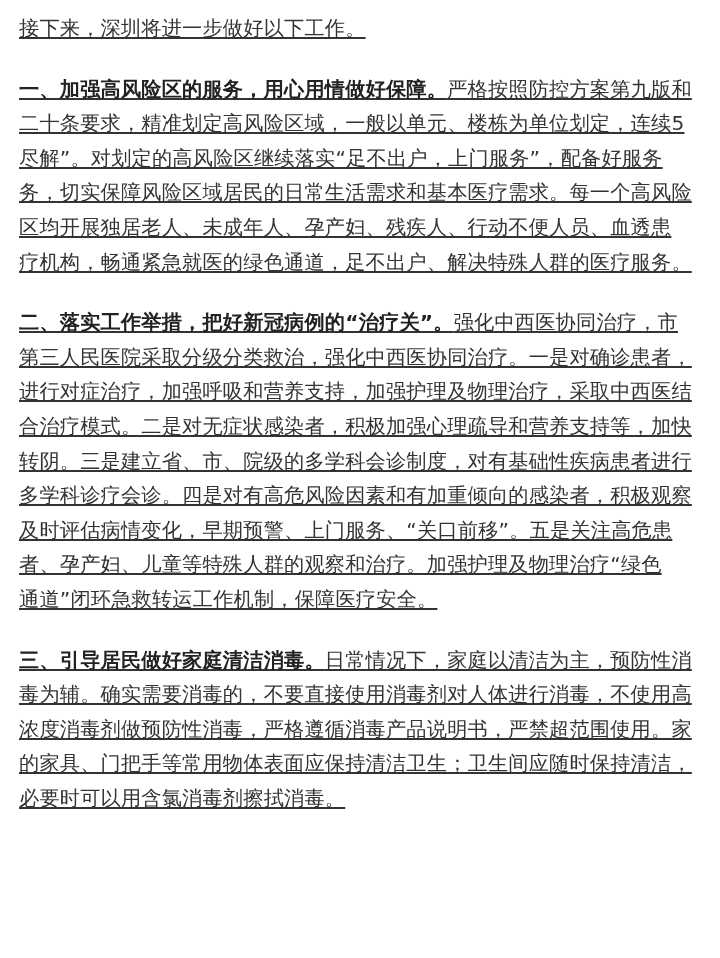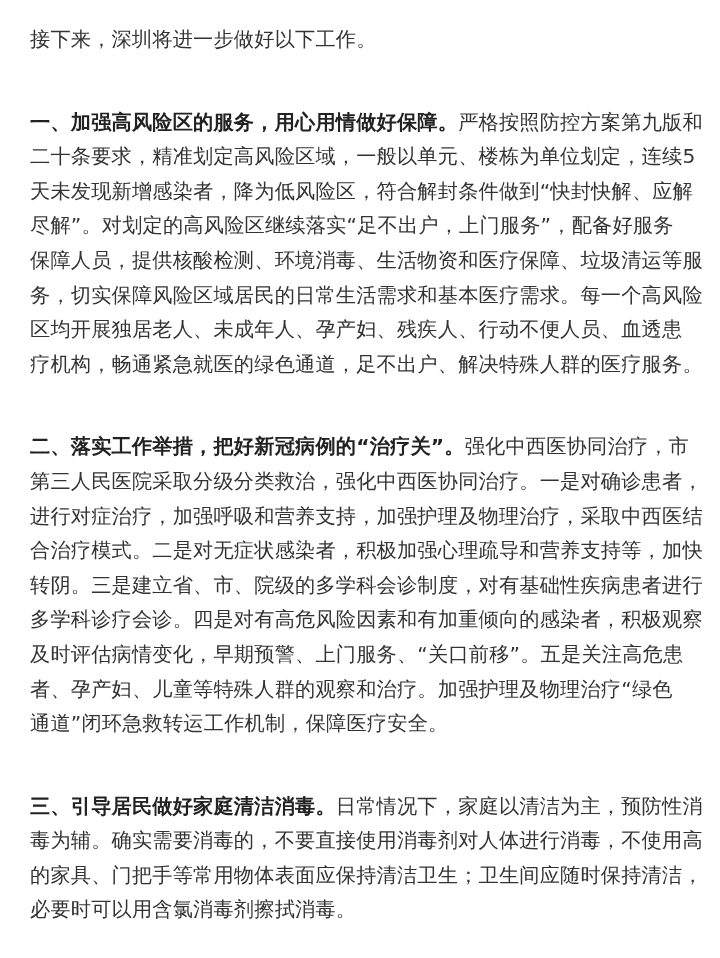--- a/index.html
+++ b/index.html
@@ -15,21 +15,22 @@
     font-family: "DejaVu Sans", "Liberation Sans", sans-serif;
     color: #333333;
   }
   .article {
     position: absolute;
     left: 18px;
     top: 10px;
     width: 690px;
   }
   .para {
-    margin: 12px;
+    margin: 1px;
+    text-decoration: underline;
   }
   .line {
     display: block;
     height: 34.6px;
     line-height: 34.6px;
     font-size: 20.2px;
     white-space: nowrap;
     letter-spacing: 0.2px;
   }
   .gap {
@@ -47,23 +48,21 @@
 
   <p class="para">
     <span class="line">接下来，深圳将进一步做好以下工作。</span>
   </p>
 
   <div class="gap"></div>
 
   <p class="para">
     <span class="line"><span class="bold">一、加强高风险区的服务，用心用情做好保障。</span><span>严格按照防控方案第九版和</span></span>
     <span class="line">二十条要求，精准划定高风险区域，一般以单元、楼栋为单位划定，连续5</span>
-    <span class="line">天未发现新增感染者，降为低风险区，符合解封条件做到“快封快解、应解</span>
     <span class="line">尽解”。对划定的高风险区继续落实“足不出户，上门服务”，配备好服务</span>
-    <span class="line">保障人员，提供核酸检测、环境消毒、生活物资和医疗保障、垃圾清运等服</span>
     <span class="line">务，切实保障风险区域居民的日常生活需求和基本医疗需求。每一个高风险</span>
     <span class="line">区均开展独居老人、未成年人、孕产妇、残疾人、行动不便人员、血透患</span>
     <span class="line">疗机构，畅通紧急就医的绿色通道，足不出户、解决特殊人群的医疗服务。</span>
   </p>
 
   <div class="gap"></div>
 
   <p class="para">
     <span class="line"><span class="bold">二、落实工作举措，把好新冠病例的“治疗关”。</span><span>强化中西医协同治疗，市</span></span>
     <span class="line">第三人民医院采取分级分类救治，强化中西医协同治疗。一是对确诊患者，</span>
@@ -74,17 +73,18 @@
     <span class="line">及时评估病情变化，早期预警、上门服务、“关口前移”。五是关注高危患</span>
     <span class="line">者、孕产妇、儿童等特殊人群的观察和治疗。加强护理及物理治疗“绿色</span>
     <span class="line">通道”闭环急救转运工作机制，保障医疗安全。</span>
   </p>
 
   <div class="gap"></div>
 
   <p class="para">
     <span class="line"><span class="bold">三、引导居民做好家庭清洁消毒。</span><span>日常情况下，家庭以清洁为主，预防性消</span></span>
     <span class="line">毒为辅。确实需要消毒的，不要直接使用消毒剂对人体进行消毒，不使用高</span>
+    <span class="line">浓度消毒剂做预防性消毒，严格遵循消毒产品说明书，严禁超范围使用。家</span>
     <span class="line">的家具、门把手等常用物体表面应保持清洁卫生；卫生间应随时保持清洁，</span>
     <span class="line">必要时可以用含氯消毒剂擦拭消毒。</span>
   </p>
 
 </div>
 
 </body></html>

